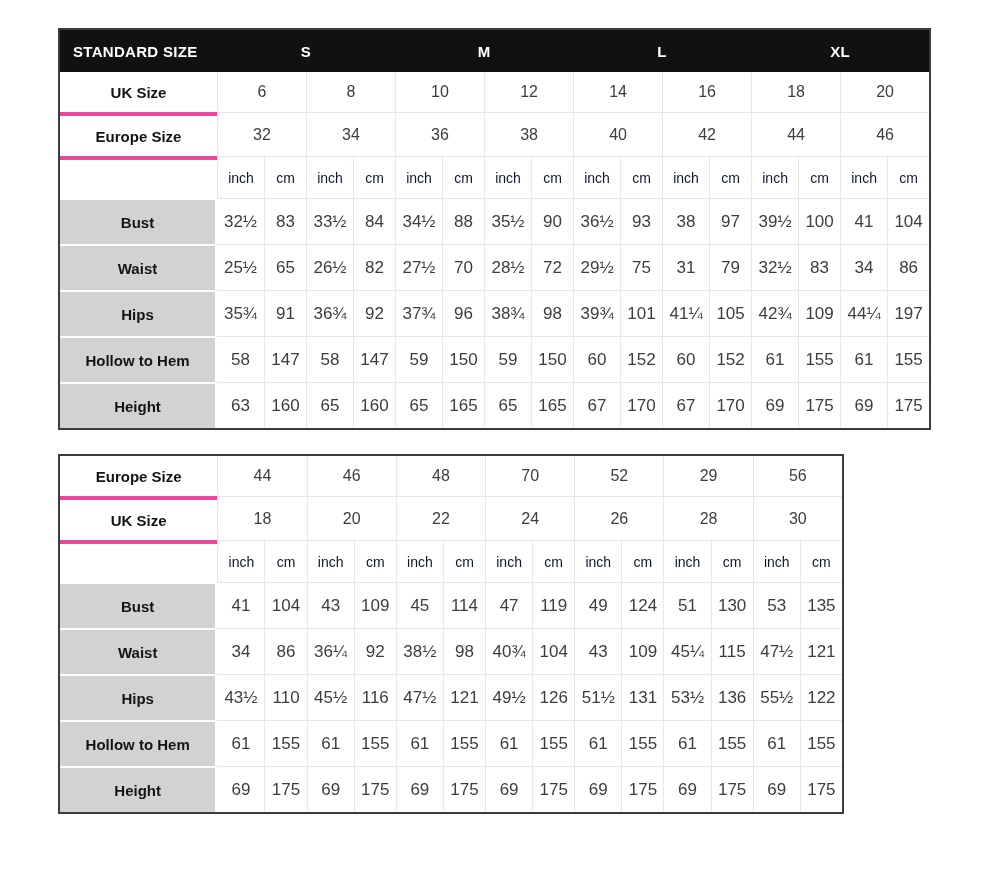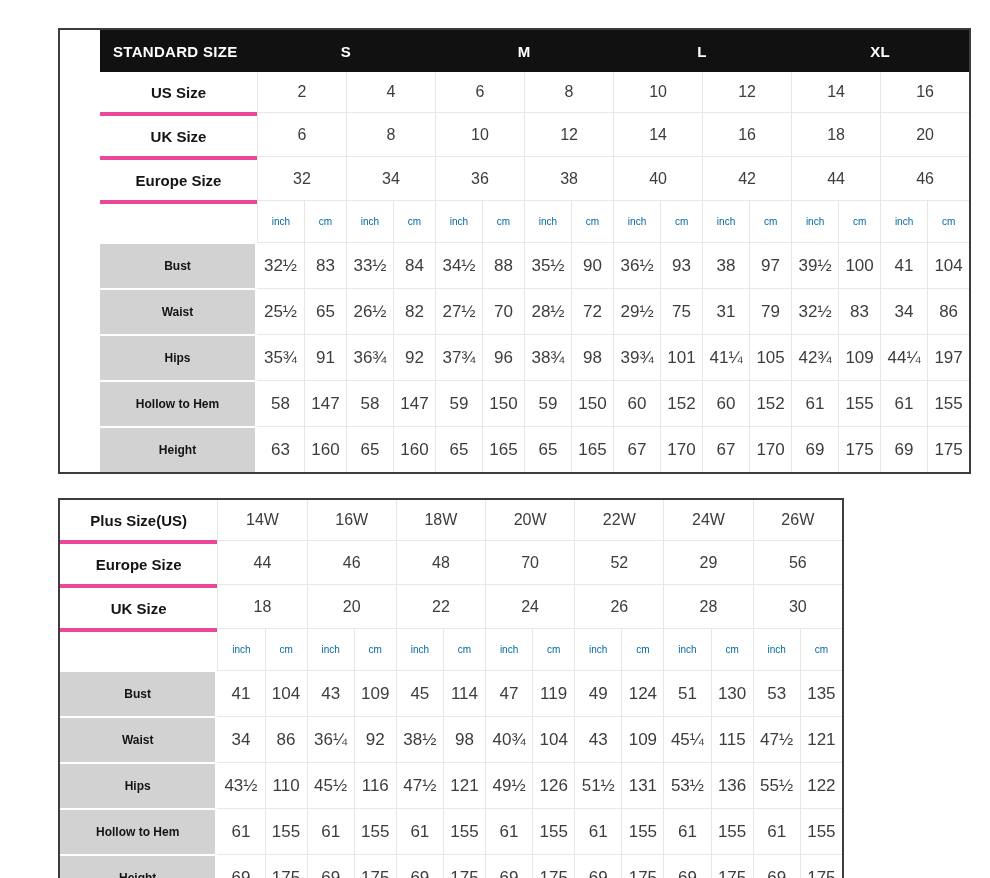--- a/index.html
+++ b/index.html
@@ -15,21 +15,21 @@
     padding: 28px 0 0 58px;
     background: #ffffff;
   }
   table.size-table {
     border-collapse: separate;
     border-spacing: 0;
     table-layout: fixed;
     border: 2px solid #3c3c3c;
     background: #ffffff;
   }
-  table.standard { width: 738px; padding-left: 40px; }
+  table.standard { width: 738px; }
   table.plus     { width: 786px; margin-top: 24px; }
 
   col.col-label { width: 157px; }
   col.col-inch  { width: 47px; }
   col.col-cm    { width: 42px; }
 
   th, td {
     text-align: center;
     vertical-align: middle;
     padding: 0;
@@ -74,30 +74,30 @@
     color: #141414;
   }
   td.size-val {
     font-size: 16px;
     color: #3d3d3d;
   }
 
   
   tr.units-row > th, tr.units-row > td { height: 38px; }
   td.unit {
-    font-size: 10px;
-    color: #0369a1;
+    font-size: 14px;
+    color: #0f172a;
   }
 
   
   tr.measure-row > th, tr.measure-row > td { height: 44px; }
   th.mlabel {
     background: #d2d2d2;
     font-weight: bold;
-    font-size: 12px;
+    font-size: 15px;
     color: #141414;
     border-top: 2px solid #ffffff;
     border-right: 2px solid #ffffff;
   }
   tr.measure-row td:first-of-type { border-left: none; }
   td.mval {
     font-size: 17px;
     color: #3d3d3d;
   }
 </style>
@@ -129,31 +129,20 @@
     <thead>
       <tr class="head-row">
         <th class="head-title">STANDARD SIZE</th>
         <th class="head-group" colspan="4">S</th>
         <th class="head-group" colspan="4">M</th>
         <th class="head-group" colspan="4">L</th>
         <th class="head-group" colspan="4">XL</th>
       </tr>
     </thead>
     <tbody>
-        <tr class="size-row">
-          <th class="rlabel">US Size</th>
-          <td class="size-val" colspan="2">2</td>
-          <td class="size-val" colspan="2">4</td>
-          <td class="size-val" colspan="2">6</td>
-          <td class="size-val" colspan="2">8</td>
-          <td class="size-val" colspan="2">10</td>
-          <td class="size-val" colspan="2">12</td>
-          <td class="size-val" colspan="2">14</td>
-          <td class="size-val" colspan="2">16</td>
-        </tr>
         <tr class="size-row">
           <th class="rlabel">UK Size</th>
           <td class="size-val" colspan="2">6</td>
           <td class="size-val" colspan="2">8</td>
           <td class="size-val" colspan="2">10</td>
           <td class="size-val" colspan="2">12</td>
           <td class="size-val" colspan="2">14</td>
           <td class="size-val" colspan="2">16</td>
           <td class="size-val" colspan="2">18</td>
           <td class="size-val" colspan="2">20</td>
@@ -299,30 +288,20 @@
         <col class="col-cm">
         <col class="col-inch">
         <col class="col-cm">
         <col class="col-inch">
         <col class="col-cm">
         <col class="col-inch">
         <col class="col-cm">
       </colgroup>
     <tbody>
         <tr class="size-row">
-          <th class="rlabel">Plus Size(US)</th>
-          <td class="size-val" colspan="2">14W</td>
-          <td class="size-val" colspan="2">16W</td>
-          <td class="size-val" colspan="2">18W</td>
-          <td class="size-val" colspan="2">20W</td>
-          <td class="size-val" colspan="2">22W</td>
-          <td class="size-val" colspan="2">24W</td>
-          <td class="size-val" colspan="2">26W</td>
-        </tr>
-        <tr class="size-row">
           <th class="rlabel">Europe Size</th>
           <td class="size-val" colspan="2">44</td>
           <td class="size-val" colspan="2">46</td>
           <td class="size-val" colspan="2">48</td>
           <td class="size-val" colspan="2">70</td>
           <td class="size-val" colspan="2">52</td>
           <td class="size-val" colspan="2">29</td>
           <td class="size-val" colspan="2">56</td>
         </tr>
         <tr class="size-row">

